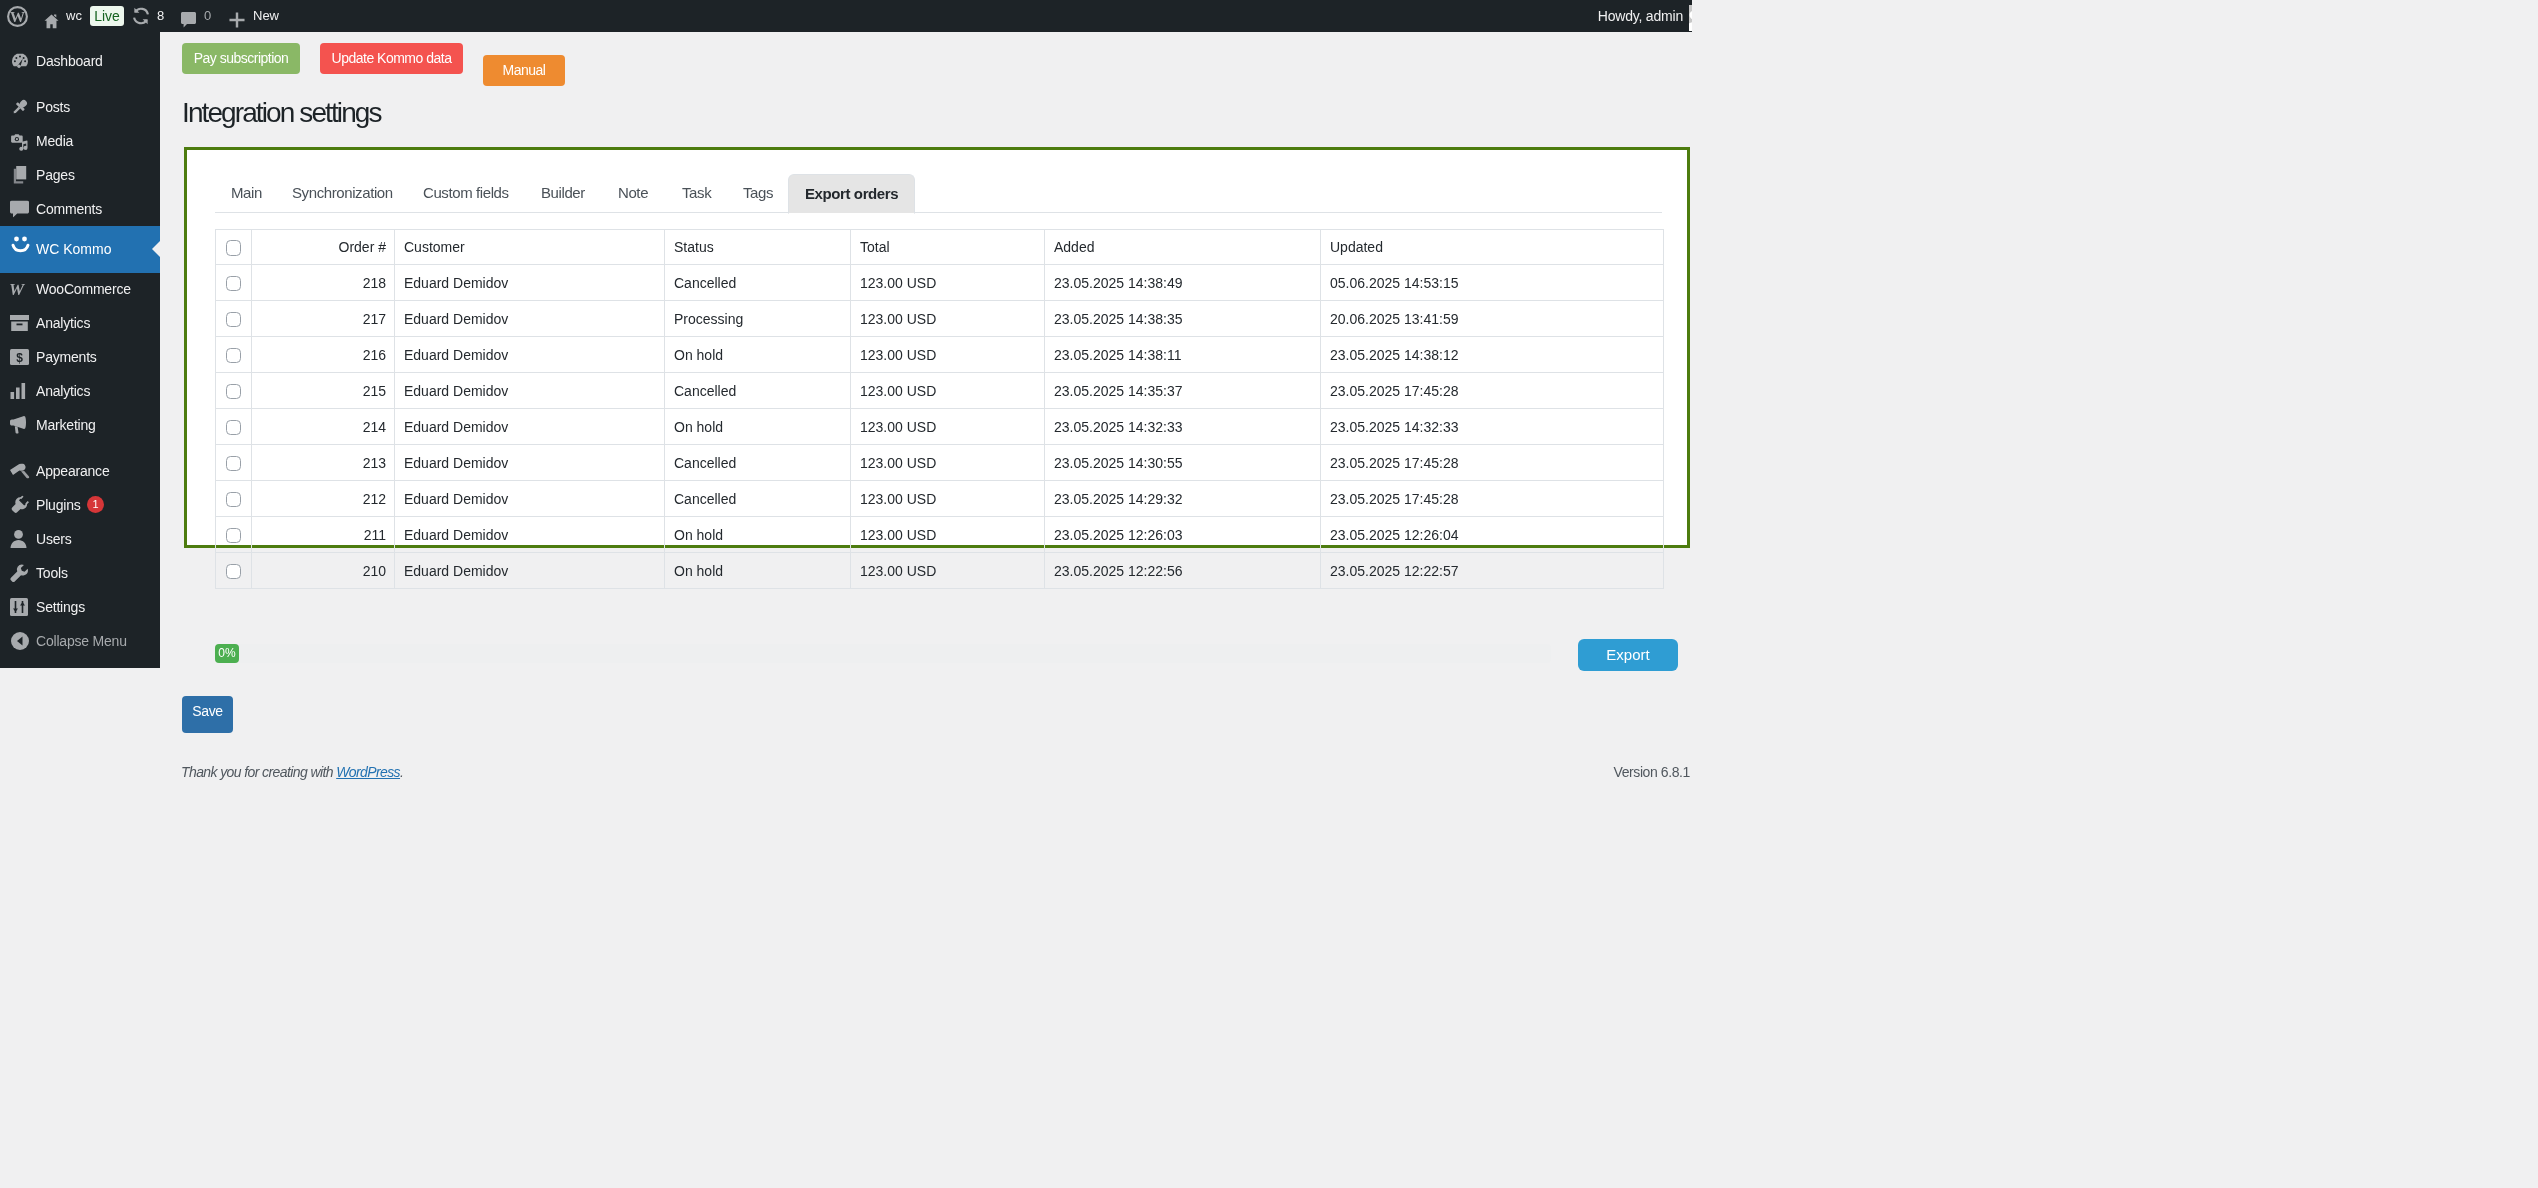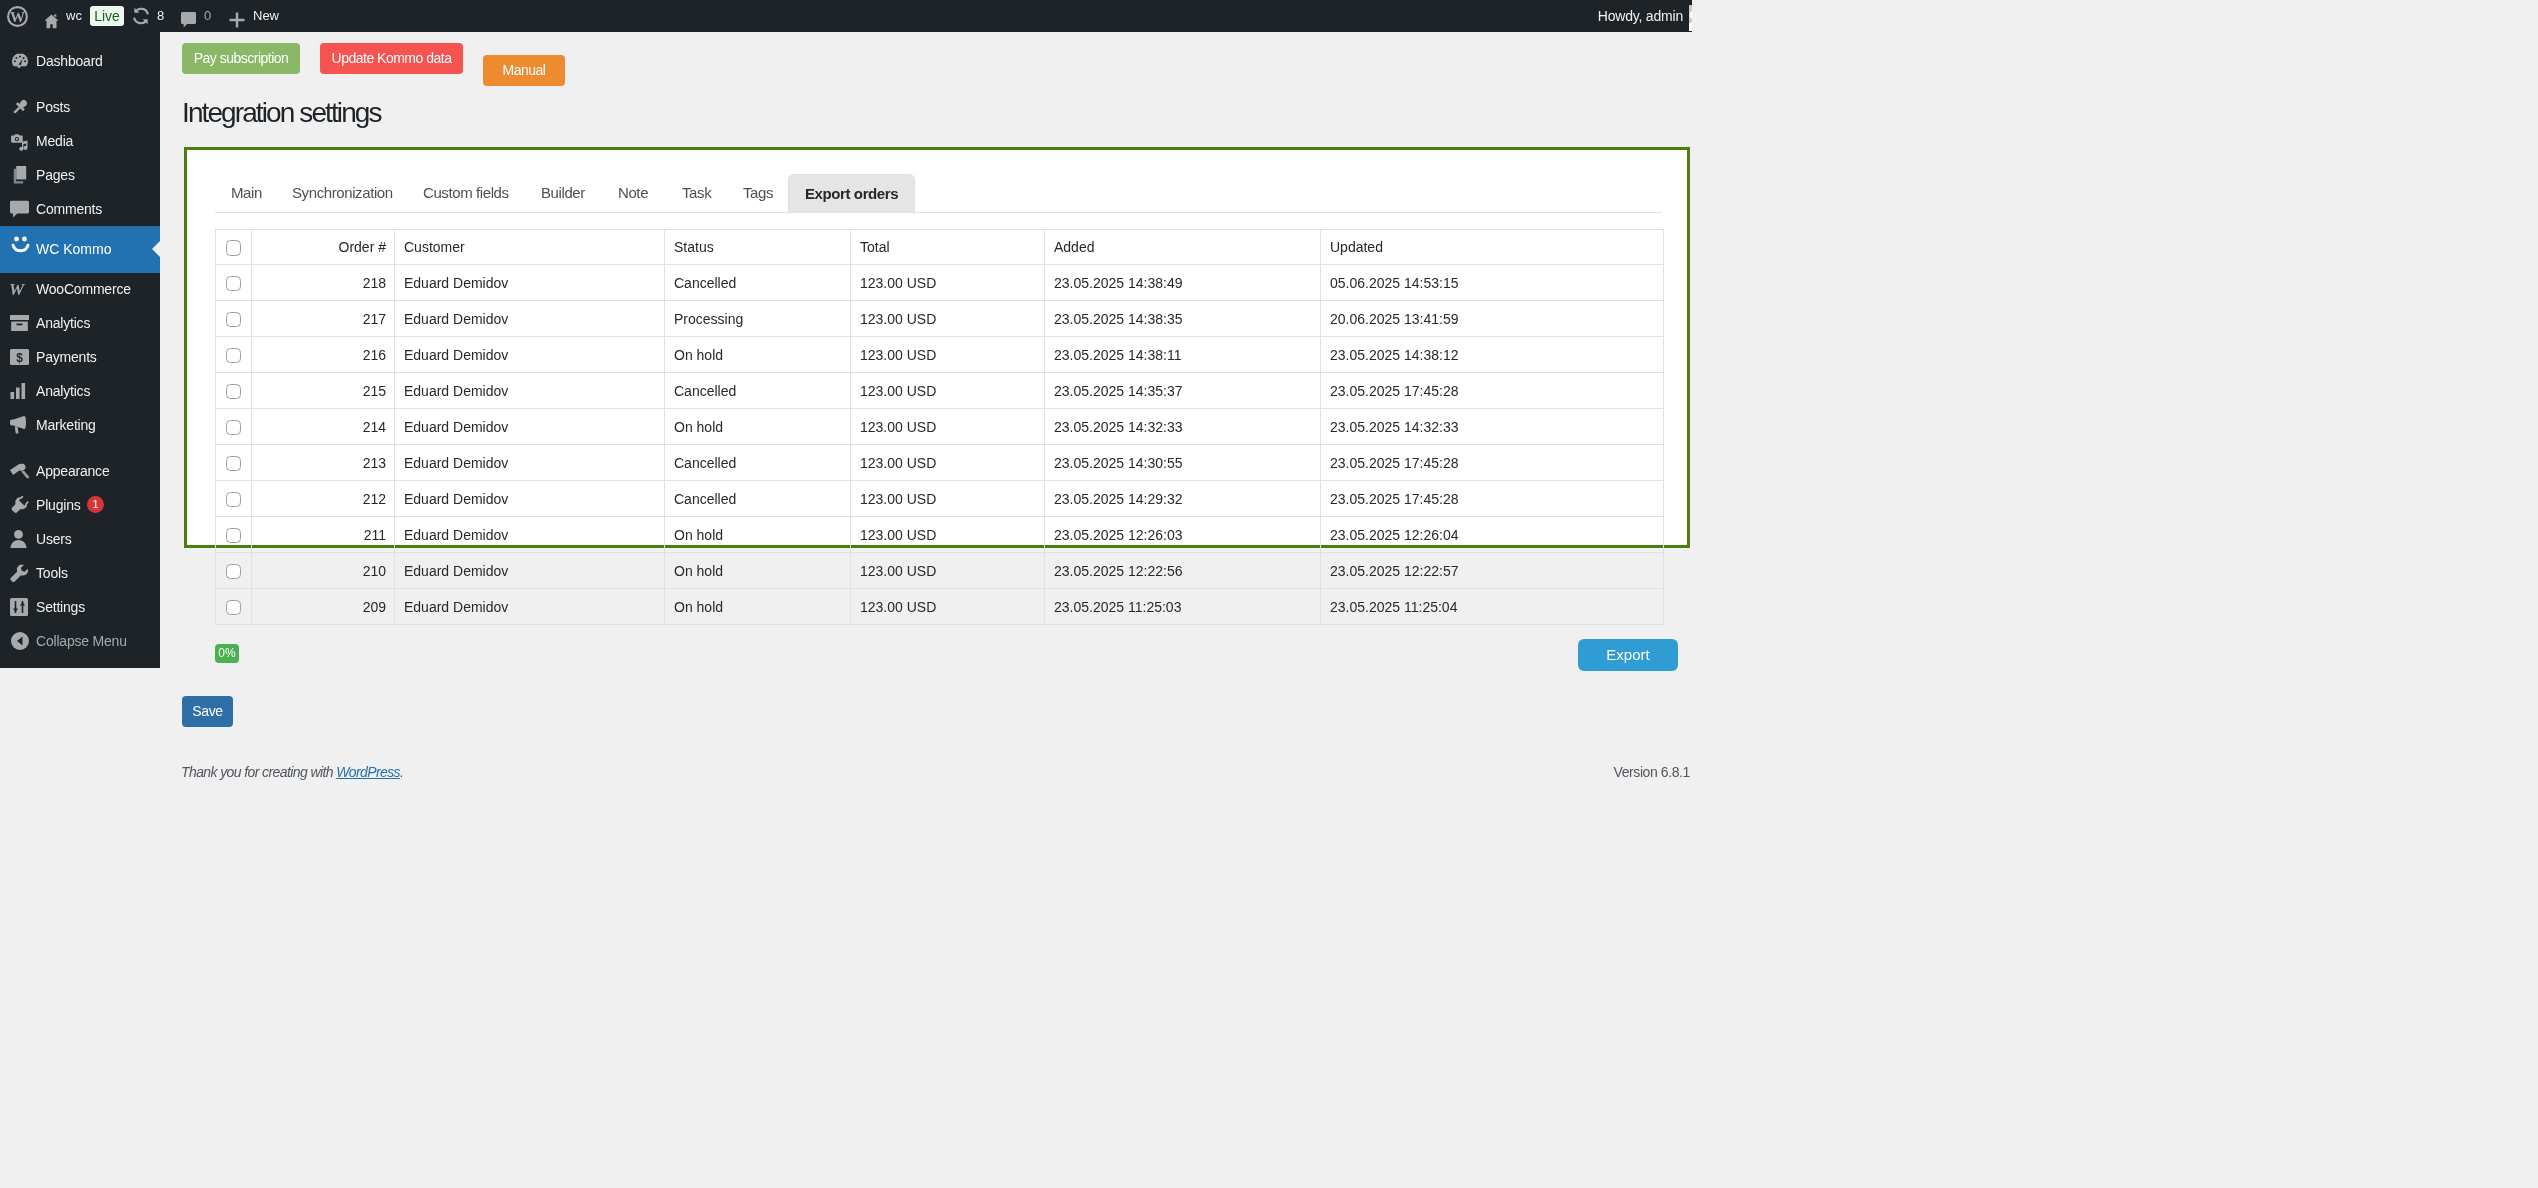--- a/index.html
+++ b/index.html
@@ -31,21 +31,21 @@
 td, th { border:1px solid #dee2e6; padding:0 9px; font-weight:normal; text-align:left; overflow:hidden; white-space:nowrap; }
 th { height:35px; }
 td { height:36px; }
 .cbc { text-align:center; padding:0; }
 .cb { display:inline-block; width:15.5px; height:15.5px; border:1.5px solid #99a0a8; border-radius:4.5px; background:#fff; vertical-align:middle; }
 .num { text-align:right; padding-right:8px; }
 
 #ptrack { position:absolute; left:28px; top:494px; width:1336px; height:19px; background:#eeeff0; border-radius:4px; }
 #pchip { position:absolute; left:0; top:0; width:24px; height:19px; background:#4caf50; border-radius:4px; color:#fff; font-size:12px; line-height:19px; text-align:center; }
 #btn-export { position:absolute; right:9px; top:489px; width:100px; height:32px; background:#2f9dd3; border-radius:6px; color:#fff; font-size:15px; line-height:32px; text-align:center; }
-#btn-save { position:absolute; left:182px; top:696px; width:51px; height:31px; background:#2e6fa8; border-radius:4px; color:#fff; font-size:14px; letter-spacing:-0.3px; line-height:31px; text-align:center; }
+#btn-save { position:absolute; left:182px; top:696px; width:51px; height:37px; background:#2e6fa8; border-radius:4px; color:#fff; font-size:14px; letter-spacing:-0.3px; line-height:31px; text-align:center; }
 #footer-l { position:absolute; left:181px; top:764px; font-size:14px; font-style:italic; color:#50575e; letter-spacing:-0.6px; }
 #footer-l a { color:#2271b1; }
 #footer-r { position:absolute; right:2px; top:764px; font-size:14px; color:#50575e; letter-spacing:-0.4px; }
 </style>
 </head>
 <body>
 <div id="adminbar">
   <span class="abitem" style="left:7px;top:6px;height:20px;">
     <svg width="21" height="21" viewBox="0 0 21 21">
         <circle cx="10.5" cy="10.5" r="9.4" fill="none" stroke="#a7aaad" stroke-width="2.1"></circle>
@@ -347,29 +347,20 @@
         </tr>
     <tr>
           <td class="cbc"><span class="cb"></span></td>
           <td class="num">210</td>
           <td>Eduard Demidov</td>
           <td>On hold</td>
           <td>123.00 USD</td>
           <td>23.05.2025 12:22:56</td>
           <td>23.05.2025 12:22:57</td>
         </tr>
-    <tr>
-          <td class="cbc"><span class="cb"></span></td>
-          <td class="num">209</td>
-          <td>Eduard Demidov</td>
-          <td>On hold</td>
-          <td>123.00 USD</td>
-          <td>23.05.2025 11:25:03</td>
-          <td>23.05.2025 11:25:04</td>
-        </tr>
   </tbody>
     </table>
   <div id="ptrack">
       <div id="pchip">0%</div>
     </div>
   <div id="btn-export">Export</div>
 </div>
 <div id="btn-save">Save</div>
 <div id="footer-l">Thank you for creating with <a href="#">WordPress</a>.</div>
 <div id="footer-r">Version 6.8.1</div>

